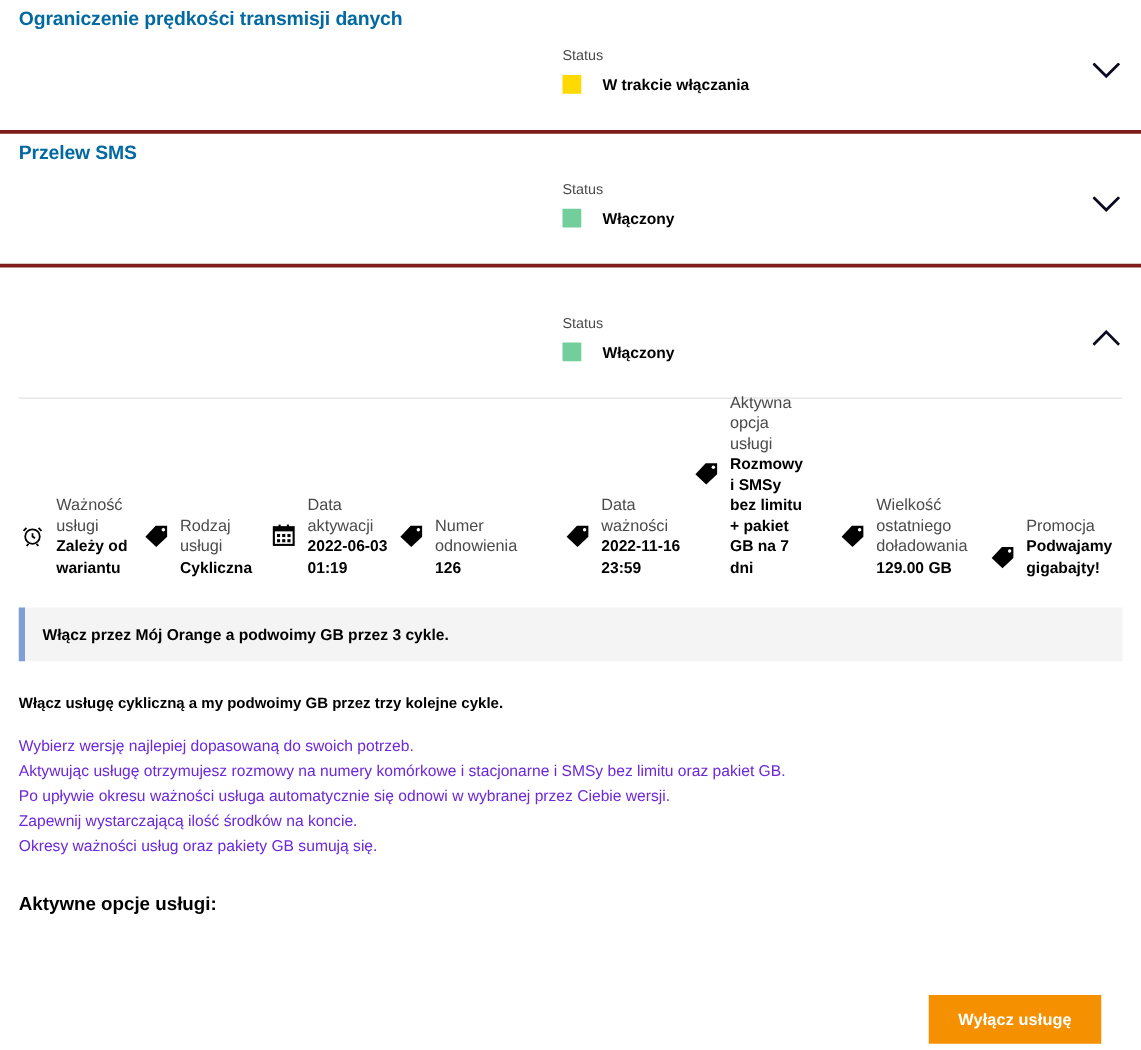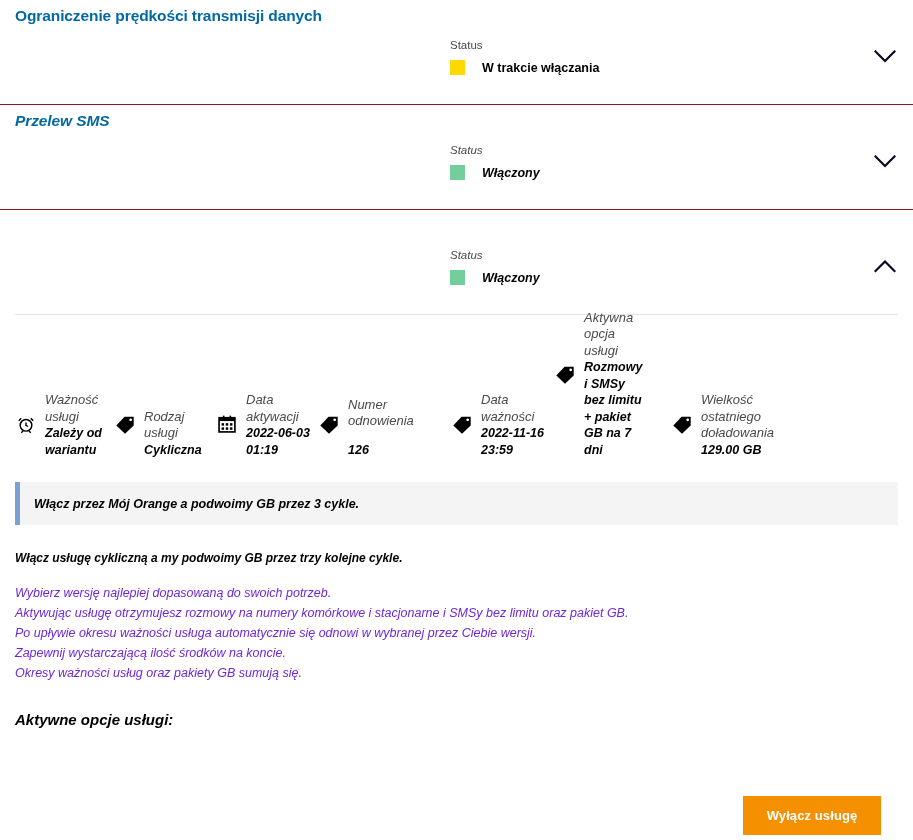--- a/index.html
+++ b/index.html
@@ -14,21 +14,21 @@
     overflow: hidden;
     position: relative;
   }
 
   
   .section {
     position: relative;
     width: 913px;
     background: #fff;
   }
-  .section + .section { border-top: 1px solid #7f1d1d; font-style: italic; }
+  .section + .section { border-top: 3px solid #7f1d1d; }
 
   .section-head {
     position: relative;
     padding: 14px 0 0 0;
     min-height: 104px;
   }
   .section-title {
     position: absolute;
     left: 15px;
     top: 7px;
@@ -311,21 +311,21 @@
 
       <div class="detail-item" style="left:317px">
         <span class="detail-icon">
           <svg width="22" height="22" viewBox="0 0 24 24">
               <path d="M2.5 13.5 L11.5 4 L21.5 4 L21.5 13.5 L12 22.5 Z" fill="#000"></path>
               <circle cx="18.2" cy="7.4" r="1.5" fill="#fff"></circle>
             </svg>
         </span>
         <span class="detail-texts" style="width:72px">
           <span class="detail-label" style="display: block;">Numer odnowienia</span>
-          <span class="detail-value" style="display: block; margin-top: 12px;">126</span>
+          <span class="detail-value" style="display: block;">126</span>
         </span>
       </div>
 
       <div class="detail-item" style="left:450px">
         <span class="detail-icon">
           <svg width="22" height="22" viewBox="0 0 24 24">
               <path d="M2.5 13.5 L11.5 4 L21.5 4 L21.5 13.5 L12 22.5 Z" fill="#000"></path>
               <circle cx="18.2" cy="7.4" r="1.5" fill="#fff"></circle>
             </svg>
         </span>
@@ -354,20 +354,32 @@
               <path d="M2.5 13.5 L11.5 4 L21.5 4 L21.5 13.5 L12 22.5 Z" fill="#000"></path>
               <circle cx="18.2" cy="7.4" r="1.5" fill="#fff"></circle>
             </svg>
         </span>
         <span class="detail-texts" style="width:85px">
           <span class="detail-label" style="display: block;">Wielkość ostatniego doładowania</span>
           <span class="detail-value" style="display: block;">129.00 GB</span>
         </span>
       </div>
 
+      <div class="detail-item" style="left:790px">
+        <span class="detail-icon" style="margin-bottom:5px">
+          <svg width="22" height="22" viewBox="0 0 24 24">
+              <path d="M2.5 13.5 L11.5 4 L21.5 4 L21.5 13.5 L12 22.5 Z" fill="#000"></path>
+              <circle cx="18.2" cy="7.4" r="1.5" fill="#fff"></circle>
+            </svg>
+        </span>
+        <span class="detail-texts" style="width:90px">
+          <span class="detail-label" style="display: block;">Promocja</span>
+          <span class="detail-value" style="display: block;">Podwajamy gigabajty!</span>
+        </span>
+      </div>
 
     </div>
 
     <div class="info-banner">
       <div class="info-banner-text">Włącz przez Mój Orange a podwoimy GB przez 3 cykle.</div>
     </div>
 
     <div class="desc-wrap">
       <div class="desc-heading">Włącz usługę cykliczną a my podwoimy GB przez trzy kolejne cykle.</div>
       <div class="desc-lines">

